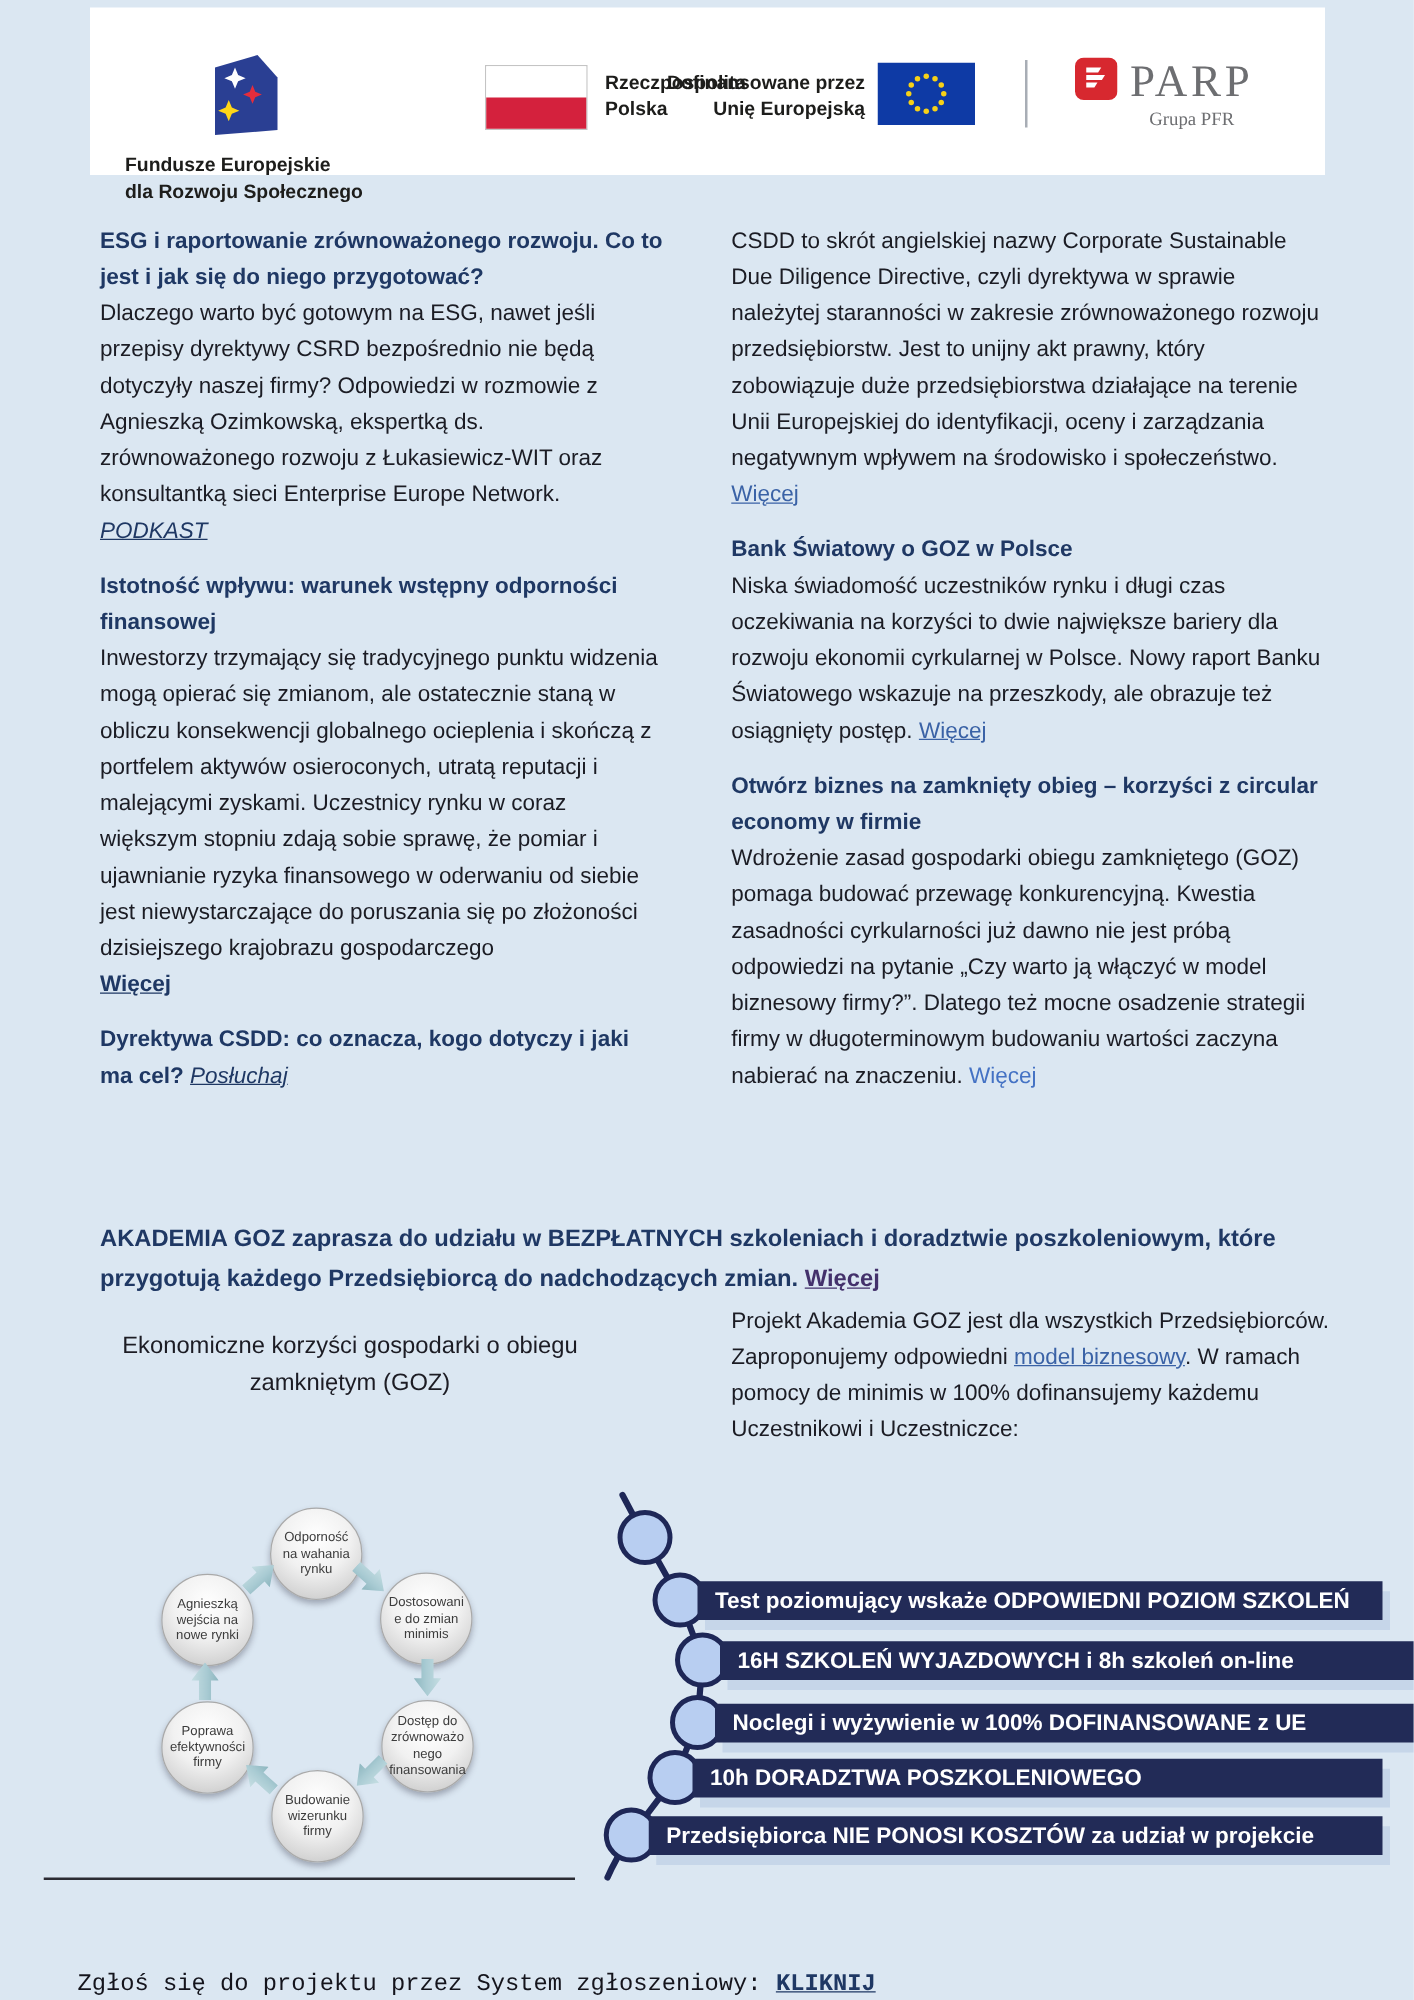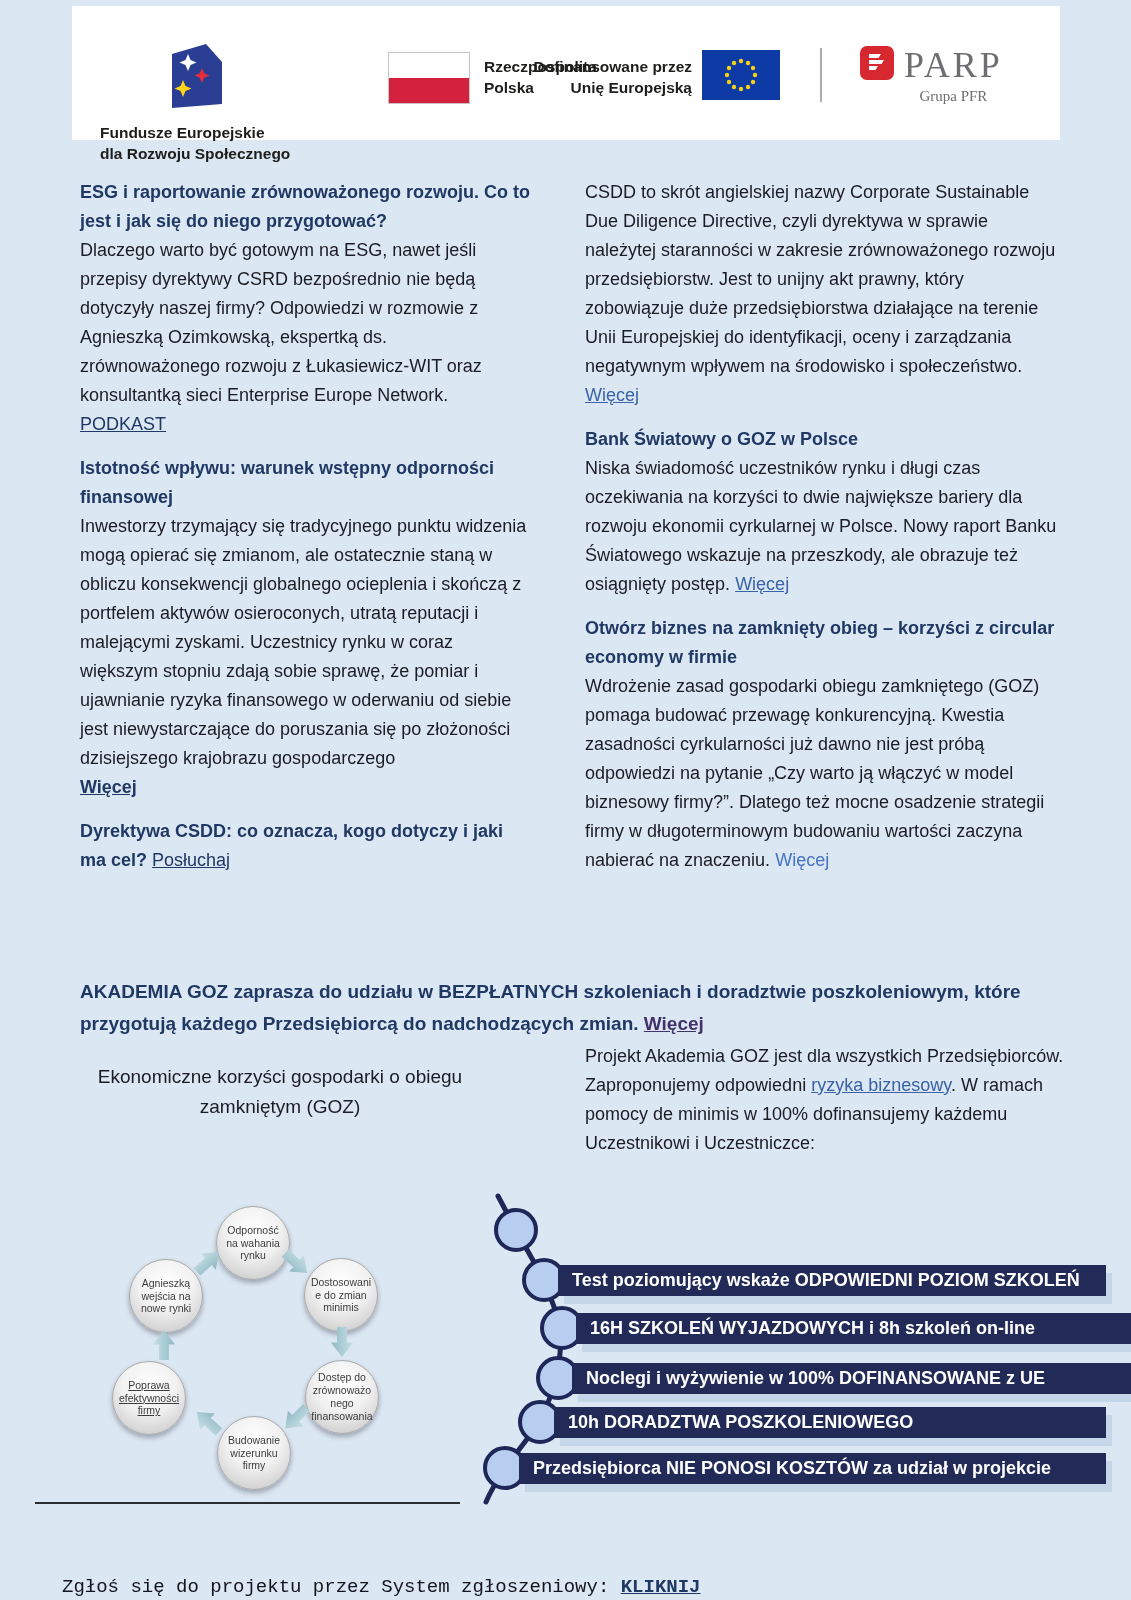--- a/index.html
+++ b/index.html
@@ -28,21 +28,21 @@
   .parp-name{font-family:"Liberation Serif",serif;font-size:36px;letter-spacing:3px;color:var(--parpgray);line-height:38px;}
   .parp-sub{font-family:"Liberation Serif",serif;font-size:15px;color:var(--parpgray);text-align:center;margin-top:4px;}
 
   
   .col{position:absolute;top:178px;font-size:18px;line-height:29px;color:var(--bodytext);}
   .col-left{left:80px;width:452px;}
   .col-right{left:585px;width:475px;}
   .article{margin-bottom:15px;}
   .art-title{font-weight:bold;color:var(--navy);}
   a{cursor:pointer;}
-  .lnk-navy{color:var(--navy);text-decoration:underline;}
+  .lnk-navy{color:var(--navy);text-decoration:underline;font-style:italic;}
   .lnk-navy-b{color:var(--navy);text-decoration:underline;font-weight:bold;}
   .lnk-blue{color:var(--linkblue);text-decoration:underline;}
   .lnk-blue2{color:var(--linkblue2);text-decoration:none;}
   .lnk-purple{color:var(--linkpurple);text-decoration:underline;}
   .block-link{display:inline-block;}
 
   
   .banner{position:absolute;left:80px;top:976px;width:990px;font-size:19px;font-weight:bold;line-height:32px;color:var(--navy);}
 
   
@@ -178,33 +178,33 @@
     <span>AKADEMIA GOZ zaprasza do udziału w BEZPŁATNYCH szkoleniach i doradztwie poszkoleniowym, które przygotują każdego Przedsiębiorcą do nadchodzących zmian.</span>
     <a class="lnk-purple">Więcej</a>
   </div>
 
   <div class="diagram-title">Ekonomiczne korzyści gospodarki o obiegu zamkniętym (GOZ)</div>
 
   <div class="node" style="left:216px;top:1206px;">Odporność na wahania rynku</div>
   <div class="node" style="left:304px;top:1258px;">Dostosowanie do zmian minimis</div>
   <div class="node" style="left:305px;top:1360px;">Dostęp do zrównoważonego finansowania</div>
   <div class="node" style="left:217px;top:1416px;">Budowanie wizerunku firmy</div>
-  <div class="node" style="left:112px;top:1361px;text-decoration:underline;">Poprawa efektywności firmy</div>
+  <div class="node" style="left:129px;top:1361px;">Poprawa efektywności firmy</div>
   <div class="node" style="left:129px;top:1259px;">Agnieszką wejścia na nowe rynki</div>
 
   <div class="arr" style="left:193px;top:1251px;transform:rotate(-42deg);"></div>
   <div class="arr" style="left:281px;top:1252px;transform:rotate(42deg);"></div>
   <div class="arr" style="left:327px;top:1331px;transform:rotate(90deg);"></div>
   <div class="arr" style="left:281px;top:1407px;transform:rotate(135deg);"></div>
   <div class="arr" style="left:193px;top:1411px;transform:rotate(222deg);"></div>
   <div class="arr" style="left:149px;top:1334px;transform:rotate(270deg);"></div>
 
   <div class="intro">
     <span>Projekt Akademia GOZ jest dla wszystkich Przedsiębiorców. Zaproponujemy odpowiedni</span>
-    <a class="lnk-blue">ryzyka biznesowy</a><span>. W ramach pomocy de minimis w 100% dofinansujemy każdemu Uczestnikowi i Uczestniczce:</span>
+    <a class="lnk-blue">model biznesowy</a><span>. W ramach pomocy de minimis w 100% dofinansujemy każdemu Uczestnikowi i Uczestniczce:</span>
   </div>
 
   <svg class="chain-svg" width="130" height="350" viewBox="0 0 130 350">
     <path class="chain-path" d="M28 26 L46 60 L74 110 L92 158 L88 208 L70 252 L35 298 Q22 318 16 332"></path>
     <circle class="chain-circle" cx="46" cy="60" r="20"></circle>
     <circle class="chain-circle" cx="74" cy="110" r="20"></circle>
     <circle class="chain-circle" cx="92" cy="158" r="20"></circle>
     <circle class="chain-circle" cx="88" cy="208" r="20"></circle>
     <circle class="chain-circle" cx="70" cy="252" r="20"></circle>
     <circle class="chain-circle" cx="35" cy="298" r="20"></circle>

